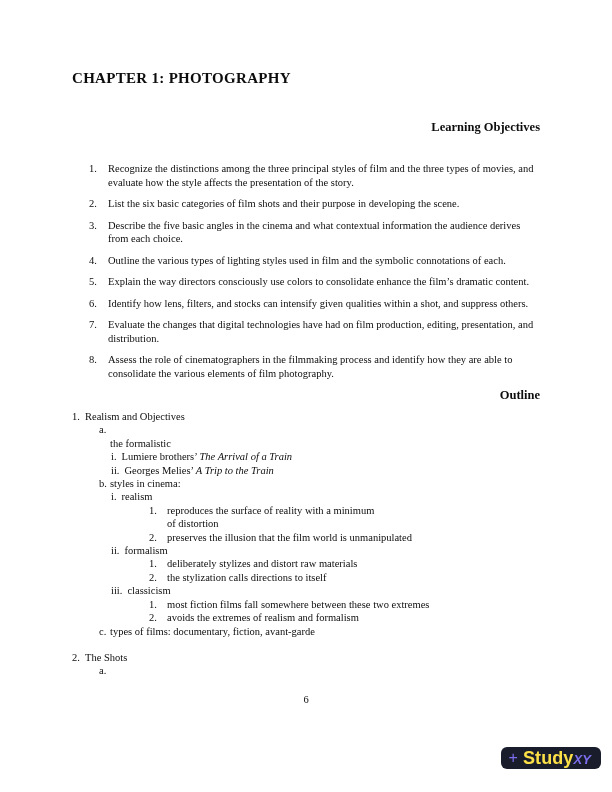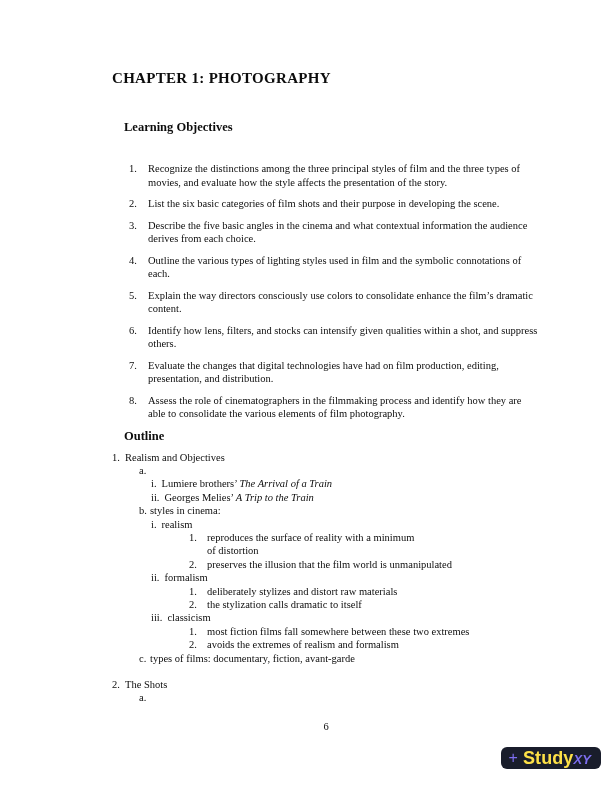--- a/index.html
+++ b/index.html
@@ -6,31 +6,31 @@
   body {
     width:612px; height:792px;
     background:#ffffff;
     font-family:"Liberation Serif", serif;
     color:#0d0d0d;
     position:relative;
     overflow:hidden;
   }
   .page {
     position:absolute; inset:0;
-    padding:69px 72px 0 112px;
+    padding:69px 72px 0 72px;
     box-sizing:border-box;
   }
   .chapter-title {
     font-size:15px; line-height:18px;
     font-weight:bold; margin:0;
     letter-spacing:0.3px;
   }
   .section-heading {
     font-size:12.5px; line-height:15px;
-    font-weight:bold; margin:33px 0 0 12px;
+    font-weight:bold; margin:33px 0 0 12px;text-align:right;
   }
   .section-heading.outline-h { margin-top:8px; }
 
   .objs { margin-top:27px; }
   .obj {
     display:flex;
     font-size:10.5px; line-height:13.5px;
     margin:0 0 8px 0;
   }
   .obj .obj-mk { flex:none; width:19px; margin-left:17px; }
@@ -127,20 +127,24 @@
   <h2 class="section-heading outline-h">Outline</h2>
 
   <div class="ol">
     <div class="ol-line lv0">
       <span class="mk">1.</span>
       <span class="tx"><span>Realism and Objectives</span><i></i></span>
     </div>
     <div class="ol-line lv1">
       <span class="mk">a.</span>
     </div>
+    <div class="ol-line lv1">
+      <span class="mk"></span>
+      <span class="tx"><span>the formalistic</span><i></i></span>
+    </div>
     <div class="ol-line lv2">
       <span class="mk">i.</span>
       <span class="tx"><span>Lumiere brothers’ </span><i>The Arrival of a Train</i></span>
     </div>
     <div class="ol-line lv2">
       <span class="mk">ii.</span>
       <span class="tx"><span>Georges Melies’ </span><i>A Trip to the Train</i></span>
     </div>
     <div class="ol-line lv1">
       <span class="mk">b.</span>
@@ -165,21 +169,21 @@
     <div class="ol-line lv2">
       <span class="mk">ii.</span>
       <span class="tx"><span>formalism</span><i></i></span>
     </div>
     <div class="ol-line lv3">
       <span class="mk">1.</span>
       <span class="tx"><span>deliberately stylizes and distort raw materials</span><i></i></span>
     </div>
     <div class="ol-line lv3">
       <span class="mk">2.</span>
-      <span class="tx"><span>the stylization calls dramatic to itself</span><i></i></span>
+      <span class="tx"><span>the stylization calls directions to itself</span><i></i></span>
     </div>
     <div class="ol-line lv2">
       <span class="mk">iii.</span>
       <span class="tx"><span>classicism</span><i></i></span>
     </div>
     <div class="ol-line lv3">
       <span class="mk">1.</span>
       <span class="tx"><span>most fiction films fall somewhere between these two extremes</span><i></i></span>
     </div>
     <div class="ol-line lv3">

